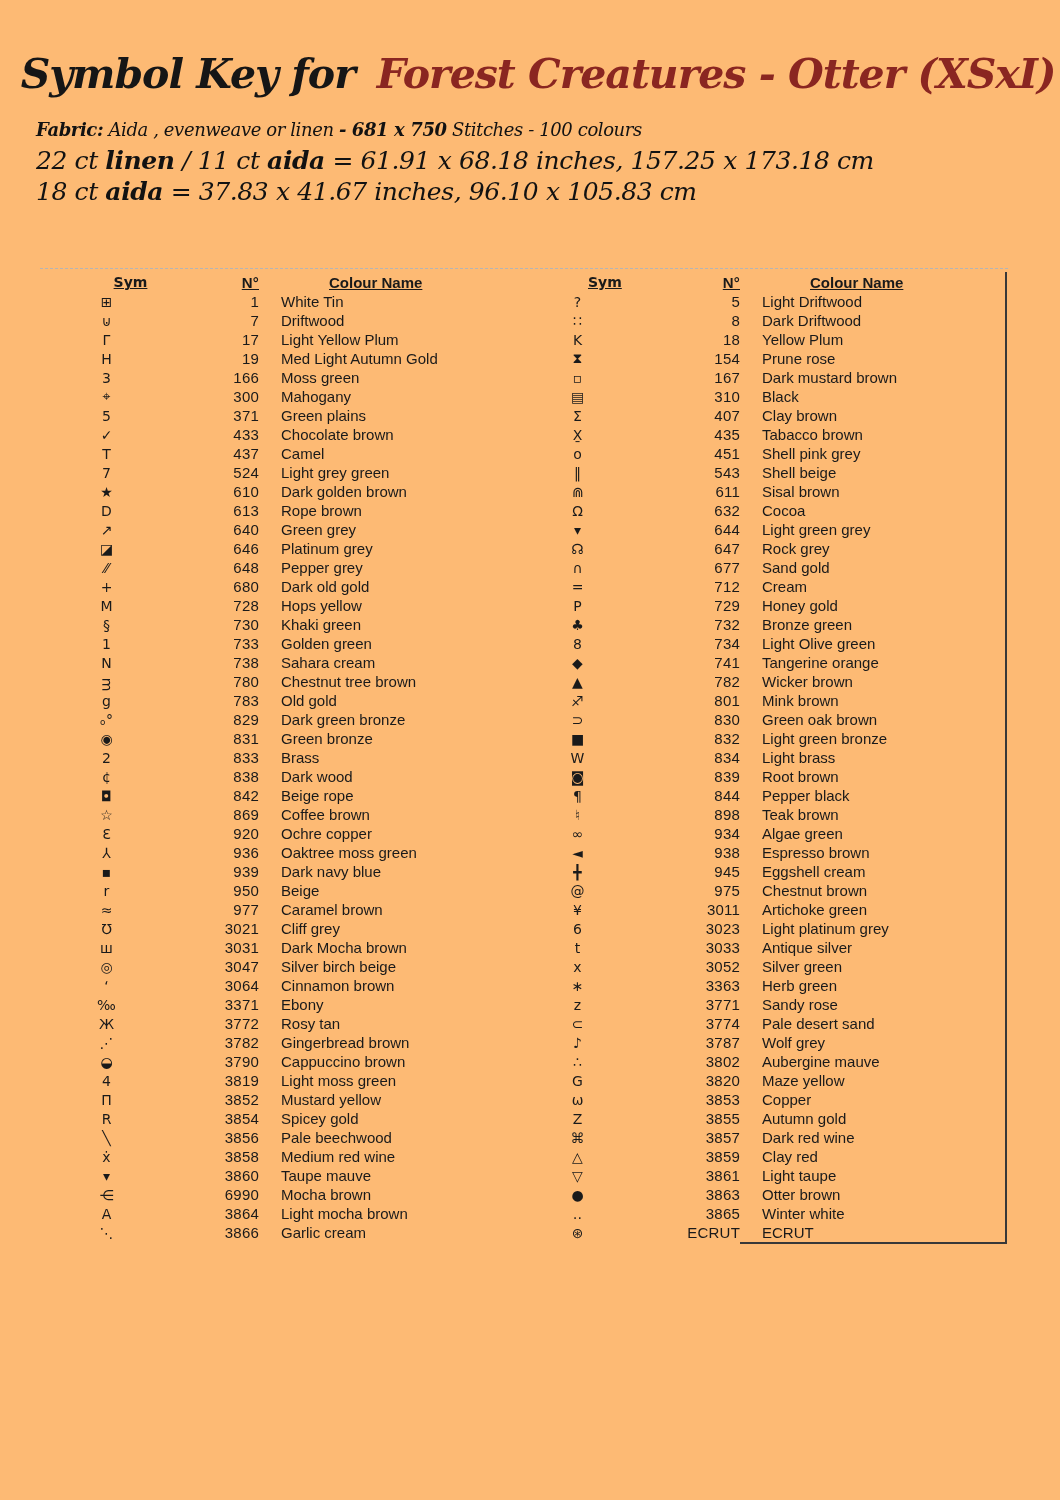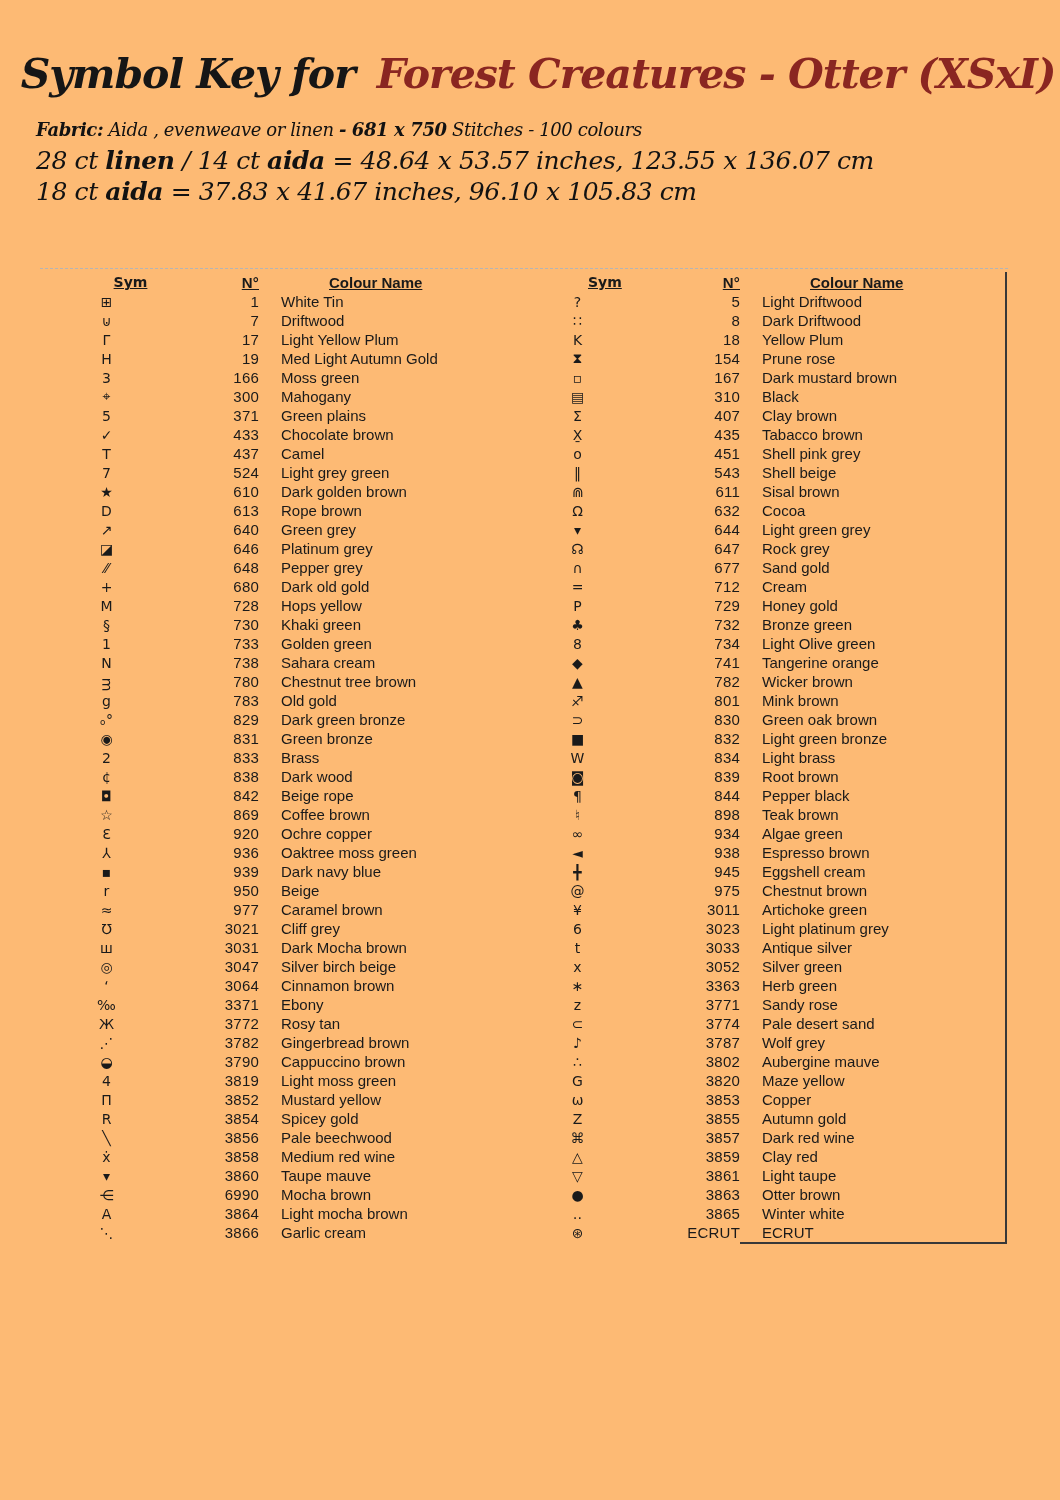--- a/index.html
+++ b/index.html
@@ -41,21 +41,21 @@
 </head>
 <body>
 
 <div class="page">
   <div class="title">
     <span>Symbol Key for</span><span class="gap"></span><span class="title-accent" style="color: rgb(138, 38, 33);">Forest Creatures - Otter (XSxI)</span>
   </div>
 
   <div class="fabric" id="fabric">
       <div class="fabric-line first"><span class="b">Fabric:</span><span>  Aida , evenweave or  linen </span><span class="b">- 681 x 750</span><span> Stitches - 100 colours</span></div>
-      <div class="fabric-line"><span>28 ct </span><span class="b">linen</span><span> / 14 ct </span><span class="b">aida</span><span> = 48.64 x 53.57 inches, 123.55 x 136.07 cm</span></div>
+      <div class="fabric-line"><span>22 ct </span><span class="b">linen</span><span> / 11 ct </span><span class="b">aida</span><span> = 61.91 x 68.18 inches, 157.25 x 173.18 cm</span></div>
       <div class="fabric-line"><span>18 ct </span><span class="b">aida</span><span>  = 37.83 x 41.67 inches, 96.10 x 105.83 cm</span></div>
     </div>
 
   <div class="dotline"></div>
 
   <div class="tbl left" id="tableL">
       <div class="trow thead">
         <div class="c-sym"><span>Sym</span></div>
         <div class="c-num"><span>N°</span></div>
         <div class="c-name"><span>Colour Name</span></div>

